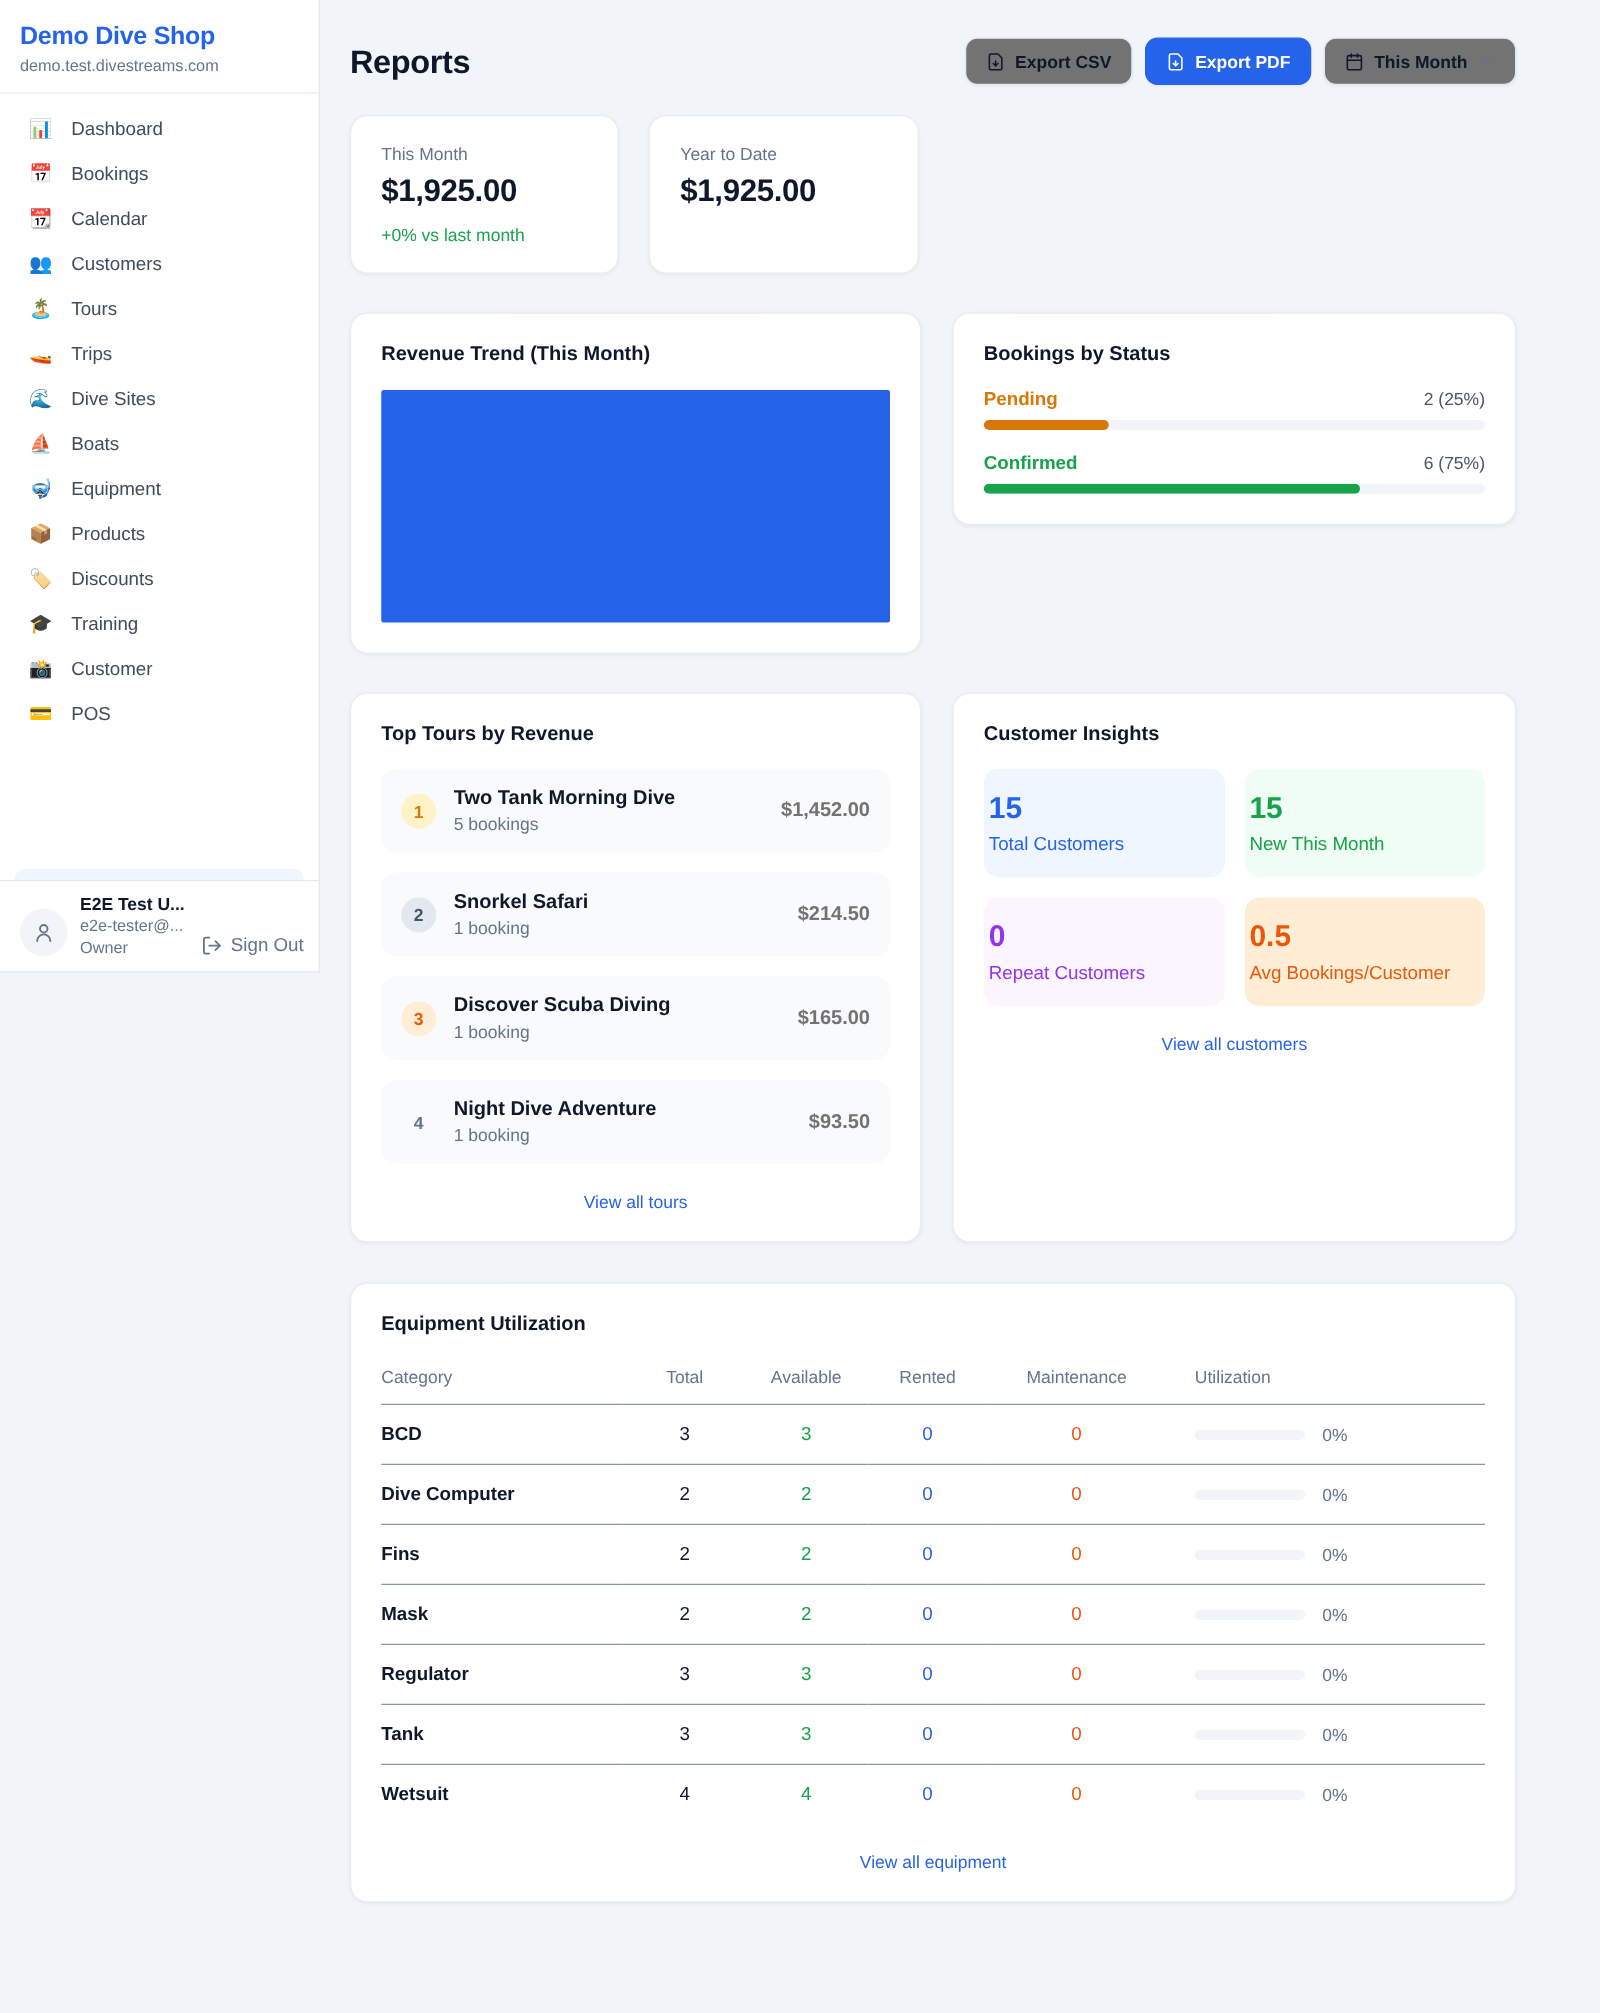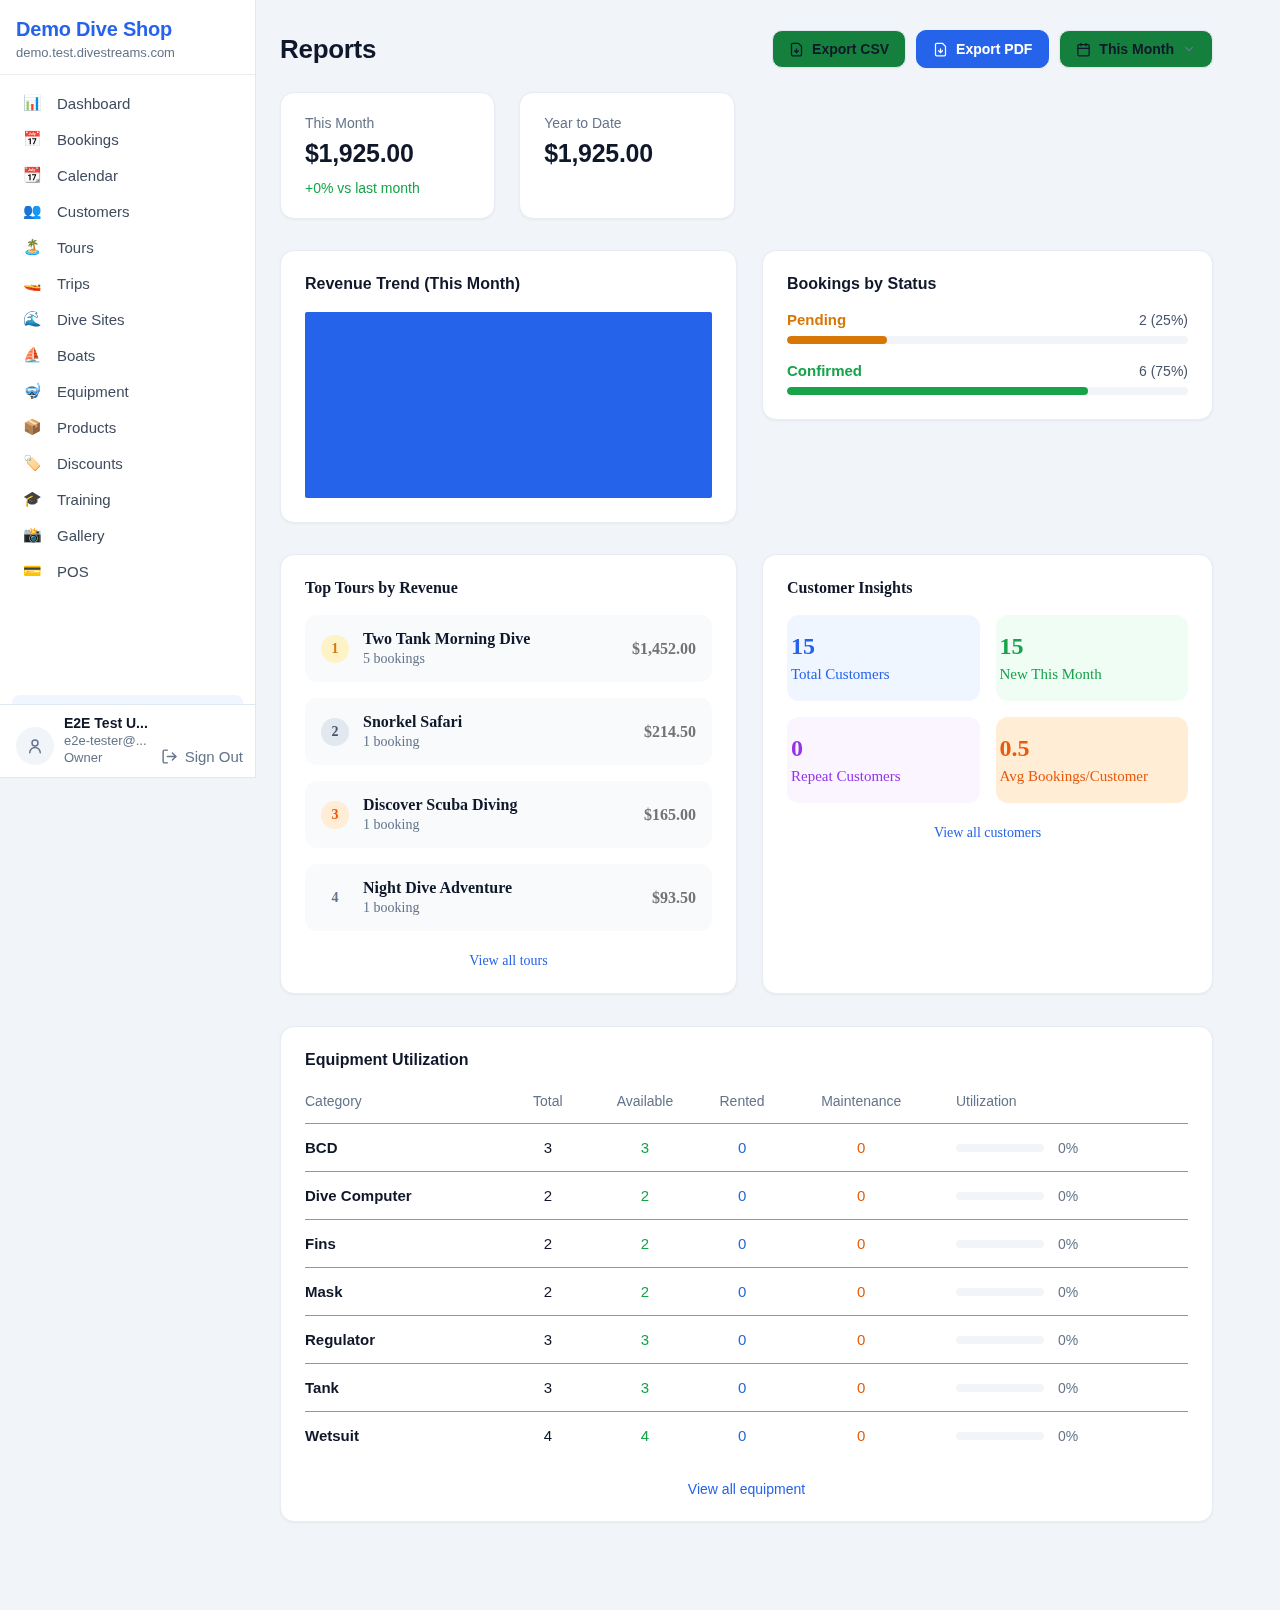--- a/index.html
+++ b/index.html
@@ -61,42 +61,42 @@
   }
 
   
   .main { position: absolute; left: 280px; top: 0; width: 933px; padding-top: 30px; }
   .page-header { display: flex; align-items: center; justify-content: space-between; }
   .page-title { font-size: 26px; font-weight: 800; letter-spacing: -0.3px; }
   .header-actions { display: flex; gap: 10px; }
   .btn {
     display: inline-flex; align-items: center; gap: 8px;
     height: 38px; padding: 0 16px;
-    background: #15803d; border: 1px solid #e2e8f0; border-radius: 10px;
+    background: #737373; border: 1px solid #e2e8f0; border-radius: 10px;
     font-family: inherit; font-size: 14px; font-weight: bold; color: #0f172a;
     cursor: pointer; box-shadow: 0 1px 2px rgba(15,23,42,.04);
   }
   .btn-primary { background: #2563eb; border-color: #2563eb; color: #fff; }
 
   
   .card {
     background: #fff; border: 1px solid #e8edf3; border-radius: 14px;
     box-shadow: 0 1px 3px rgba(15,23,42,.05);
   }
   .stats-row { display: grid; grid-template-columns: repeat(4, 1fr); gap: 24px; margin-top: 24px; }
   .stat-card { padding: 22px 24px; }
   .stat-label { font-size: 14px; color: #64748b; }
   .stat-value { font-size: 25px; font-weight: 800; margin-top: 8px; letter-spacing: -0.3px; }
   .stat-delta { font-size: 14px; color: #16a34a; margin-top: 12px; }
   .stat-card.value-first .stat-value { margin-top: 0; }
   .stat-card.value-first .stat-label { margin-top: 8px; }
 
   
   .panel-row { display: grid; grid-template-columns: 457px 1fr; gap: 25px; margin-top: 31px; align-items: start; }
-  .panel-row.stretch { align-items: stretch; font-family: Liberation Serif, serif; }
+  .panel-row.stretch { align-items: stretch; }
   .panel { padding: 24px; }
   .panel-title { font-size: 16px; font-weight: bold; }
 
   .chart-block { margin-top: 19px; height: 186px; background: #2563eb; border-radius: 2px; }
 
   .status-row { margin-top: 18px; }
   .status-line { display: flex; justify-content: space-between; align-items: baseline; }
   .status-name { font-size: 15px; font-weight: bold; }
   .status-name.pending { color: #d97706; }
   .status-name.confirmed { color: #16a34a; }
@@ -216,21 +216,21 @@
     <div class="nav-item">
       <span class="nav-icon">🏷️</span>
       <span>Discounts</span>
     </div>
     <div class="nav-item">
       <span class="nav-icon">🎓</span>
       <span>Training</span>
     </div>
     <div class="nav-item">
       <span class="nav-icon">📸</span>
-      <span>Gallery</span>
+      <span>Customer</span>
     </div>
     <div class="nav-item">
       <span class="nav-icon">💳</span>
       <span>POS</span>
     </div>
   </nav>
 
   <div class="active-sliver"></div>
 
   <div class="sidebar-foot">

